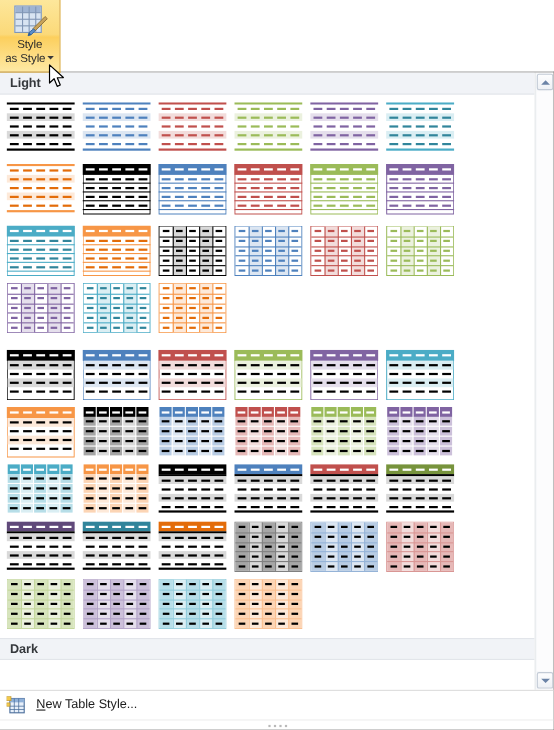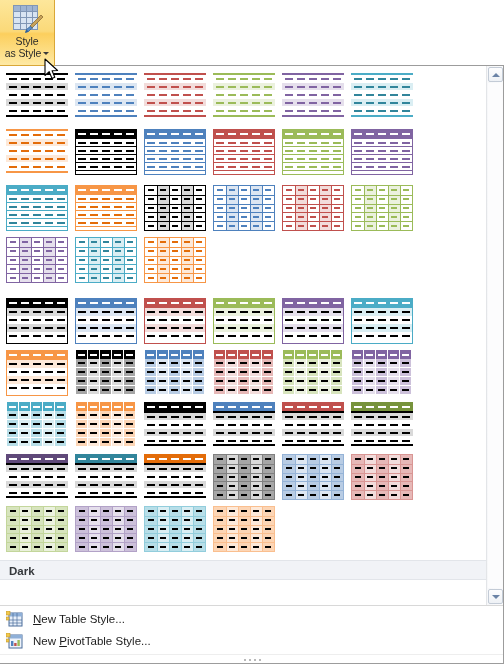--- a/index.html
+++ b/index.html
@@ -161,20 +161,21 @@
     </div>
     <div class="btn-label">
       <span>Style</span><br>
       <span class="l2"><span>as Style</span><span class="caret-dn"></span></span>
     </div>
   </div>
 
   <div class="gallery">
     <div class="gal-body">
       <div class="gal-scrollarea" id="sections">
+          <div class="section-head first">Light</div>
           <div class="grid">
             <div class="cell" title="table-style-light-1" style="height: 56px;">
               <div class="thumb">
                 <div style="position: absolute; left: 0px; top: 0px; width: 62px; height: 1.5px; background: rgb(0, 0, 0);"></div>
                 <div class="dash" style="left: 3px; top: 5px; width: 8px; background: rgb(0, 0, 0);"></div>
                 <div class="dash" style="left: 15px; top: 5px; width: 8px; background: rgb(0, 0, 0);"></div>
                 <div class="dash" style="left: 27px; top: 5px; width: 8px; background: rgb(0, 0, 0);"></div>
                 <div class="dash" style="left: 39px; top: 5px; width: 8px; background: rgb(0, 0, 0);"></div>
                 <div class="dash" style="left: 51px; top: 5px; width: 8px; background: rgb(0, 0, 0);"></div>
                 <div style="position: absolute; left: 0px; top: 10px; width: 62px; height: 7px; background: rgb(217, 217, 217);"></div>
@@ -2094,32 +2095,20 @@
         <div class="cmd">
           <div class="cmd-ico"><svg width="18" height="17" viewBox="0 0 18 17">
               <rect x="3" y="2" width="13" height="13" fill="#e8f0fa" stroke="#4a6d9b"></rect>
               <rect x="3" y="2" width="13" height="3.5" fill="#8fb0d8"></rect>
               <path d="M7 2v13M11 2v13M3 9h13M3 12h13" stroke="#4a6d9b" stroke-width="0.7"></path>
               <rect x="0" y="0" width="4" height="4" fill="#f2c94c" stroke="#b8912e" stroke-width="0.6"></rect>
               <rect x="0" y="6" width="3" height="3" fill="#f2c94c" stroke="#b8912e" stroke-width="0.6"></rect>
             </svg></div>
           <div class="cmd-text"><u>N</u>ew Table Style...</div>
         </div>
-        <div class="cmd">
-          <div class="cmd-ico"><svg width="18" height="17" viewBox="0 0 18 17">
-              <rect x="3" y="2" width="13" height="13" fill="#eef3fa" stroke="#4a6d9b"></rect>
-              <rect x="3" y="2" width="13" height="3.5" fill="#8fb0d8"></rect>
-              <rect x="5" y="8" width="2.4" height="5" fill="#4e81bd"></rect>
-              <rect x="8.2" y="10" width="2.4" height="3" fill="#c0504d"></rect>
-              <rect x="11.4" y="7" width="2.4" height="6" fill="#9bbb59"></rect>
-              <rect x="0" y="0" width="4" height="4" fill="#f2c94c" stroke="#b8912e" stroke-width="0.6"></rect>
-              <rect x="0" y="6" width="3" height="3" fill="#f2c94c" stroke="#b8912e" stroke-width="0.6"></rect>
-            </svg></div>
-          <div class="cmd-text">New <u>P</u>ivotTable Style...</div>
-        </div>
       </div>
 
     <div class="grip">
       <i style="left:244px;"></i>
         <i style="left:249px;"></i>
         <i style="left:254px;"></i>
         <i style="left:259px;"></i>
     </div>
   </div>
 

